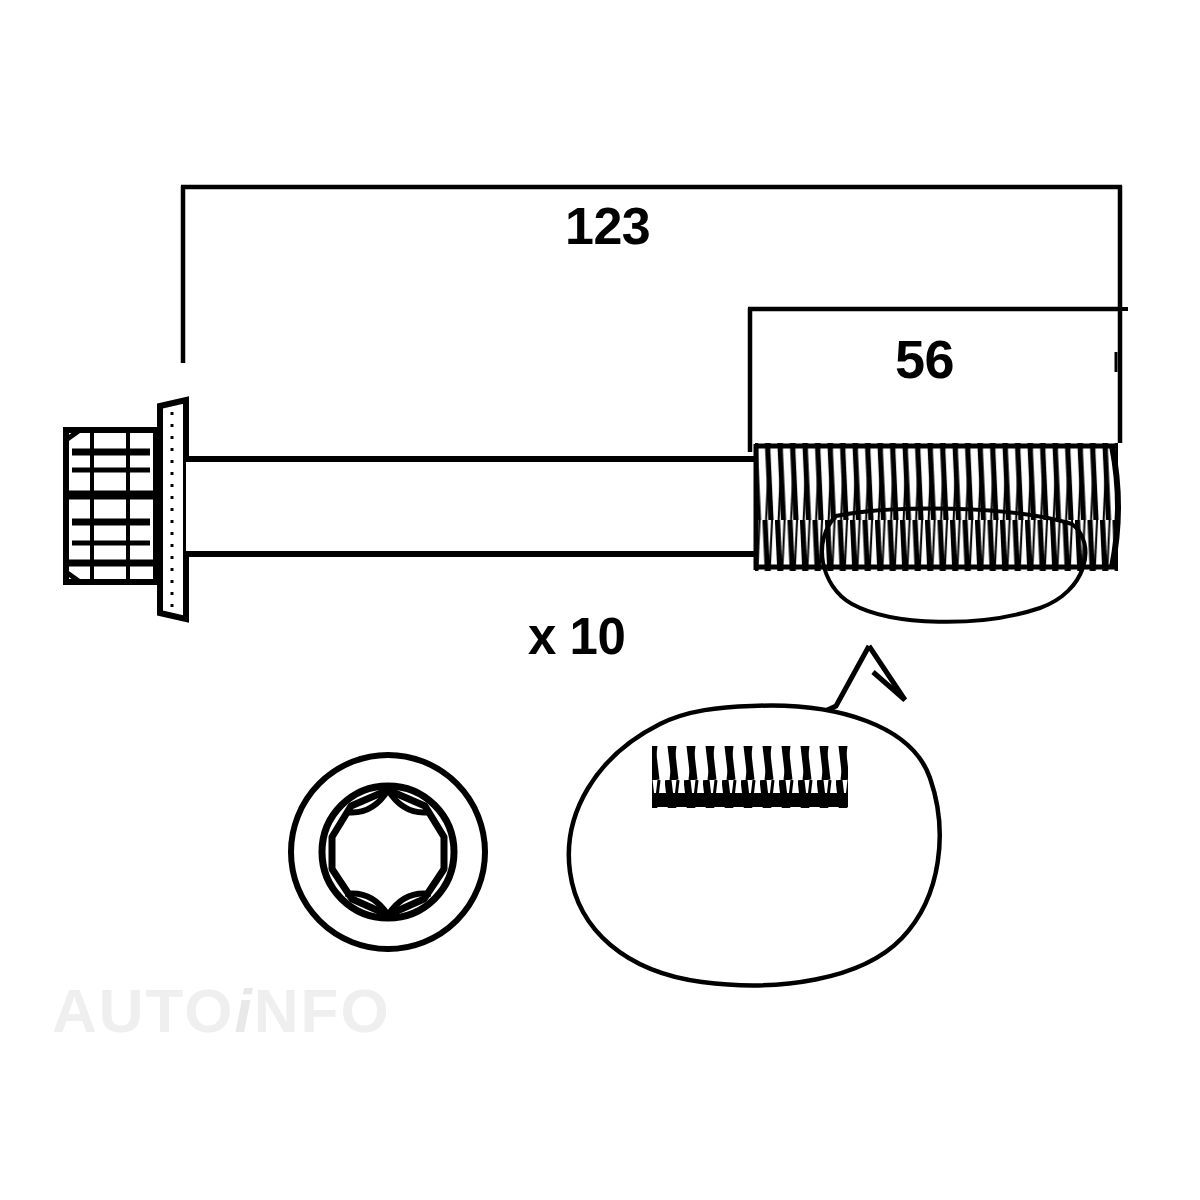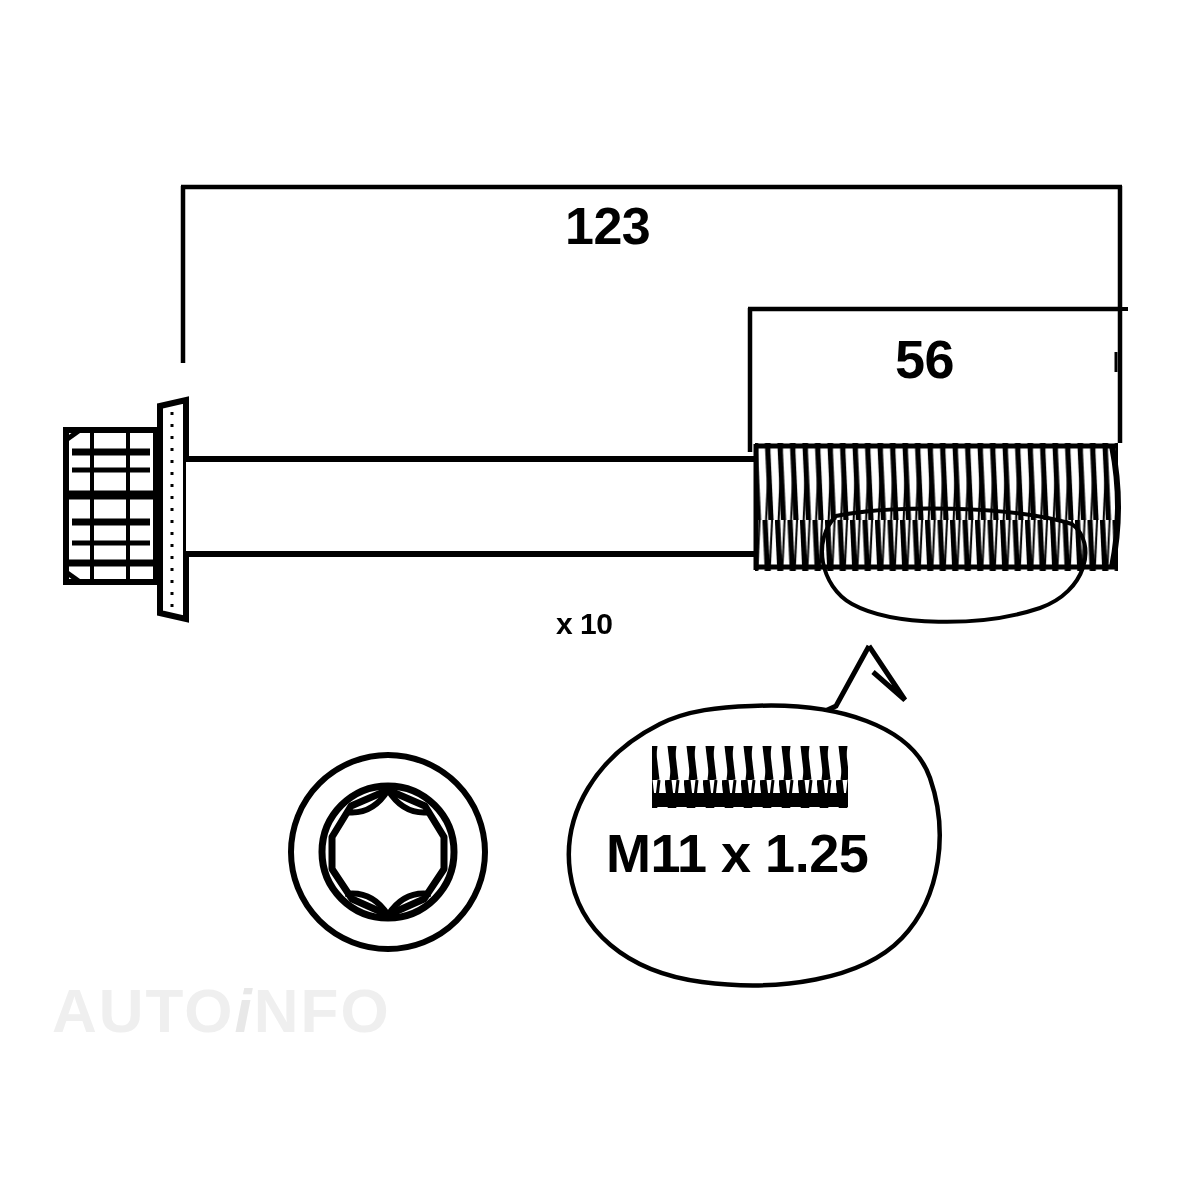--- a/index.html
+++ b/index.html
@@ -41,23 +41,23 @@
     font-size: 52px;
   }
   .txt-thread-len {
     position: absolute;
     left: 895px;
     top: 328px;
     font-size: 54px;
   }
   .txt-qty {
     position: absolute;
-    left: 556px;
+    left: 528px;
     top: 607px;
-    font-size: 30px;
+    font-size: 51px;
   }
   .txt-spec {
     position: absolute;
     left: 606px;
     top: 822px;
     font-size: 54px;
   }
   .watermark {
     position: absolute;
     left: 52px;
@@ -200,19 +200,18 @@
       </g>
     </g>
   </svg>
 
   <div class="dim-label txt-overall">123</div>
 
   <div class="dim-label txt-thread-len">56</div>
 
   <div class="dim-label txt-qty">x 10</div>
 
-  <div class="dim-label txt-spec">M11 x 1.25</div>
 
   <div class="watermark">
     <span>AUTO</span><span class="wm-i">i</span><span>NFO</span>
   </div>
 
 </div>
 
 </body></html>

